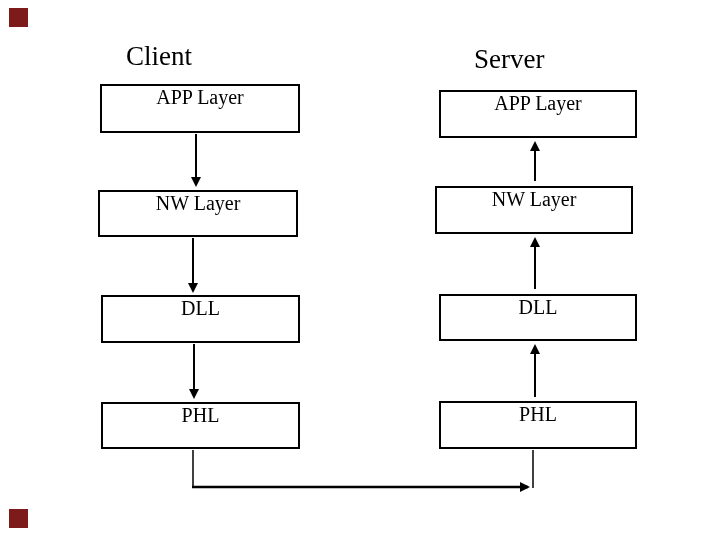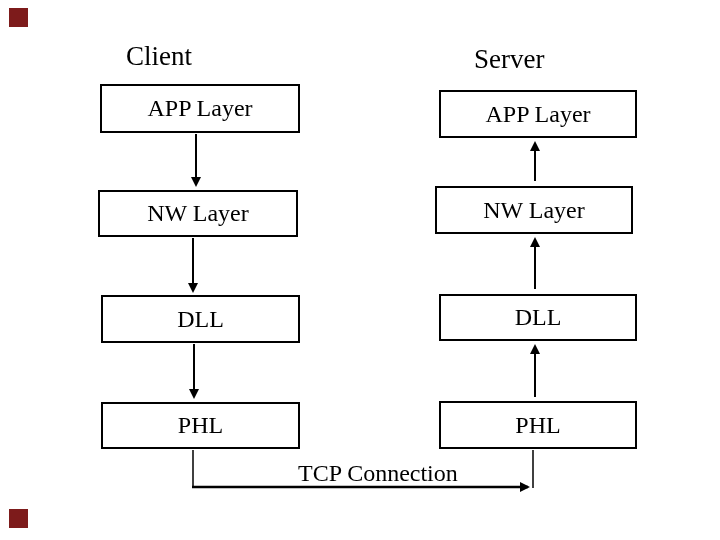--- a/index.html
+++ b/index.html
@@ -29,23 +29,22 @@
   }
   #h-client { left: 126px; top: 41px; }
   #h-server { left: 474px; top: 44px; font-family: Liberation Serif, serif; }
 
   .box {
     position: absolute;
     box-sizing: border-box;
     border: 2px solid var(--line, #000);
     background: #ffffff;
     display: flex;
-    align-items: center;
     justify-content: center;
-    font-size: 24px;
+    font-size: 20px;
     white-space: nowrap;
   }
   #b-capp { left: 100px; top: 84px;  width: 200px; height: 49px; }
   #b-cnw  { left: 98px;  top: 190px; width: 200px; height: 47px; }
   #b-cdll { left: 101px; top: 295px; width: 199px; height: 48px; }
   #b-cphl { left: 101px; top: 402px; width: 199px; height: 47px; }
   #b-sapp { left: 439px; top: 90px;  width: 198px; height: 48px; }
   #b-snw  { left: 435px; top: 186px; width: 198px; height: 48px; }
   #b-sdll { left: 439px; top: 294px; width: 198px; height: 47px; }
   #b-sphl { left: 439px; top: 401px; width: 198px; height: 48px; }
@@ -98,21 +97,20 @@
   <div class="box" id="b-snw">
     <span>NW Layer</span>
   </div>
   <div class="box" id="b-sdll">
     <span>DLL</span>
   </div>
   <div class="box" id="b-sphl">
     <span>PHL</span>
   </div>
 
-  <div id="tcp-label">TCP Connection</div>
 
   <svg class="connectors" viewBox="0 0 720 540" xmlns="http://www.w3.org/2000/svg">
     <defs>
       <marker id="ah" viewBox="0 0 10 10" refX="8" refY="5" markerWidth="10" markerHeight="10" markerUnits="userSpaceOnUse" orient="auto">
         <path d="M0,0 L10,5 L0,10 z"></path>
       </marker>
     </defs>
 
     <line x1="196" y1="134" x2="196" y2="185" stroke-width="2" marker-end="url(#ah)"></line>
     <line x1="193" y1="238" x2="193" y2="291" stroke-width="2" marker-end="url(#ah)"></line>

